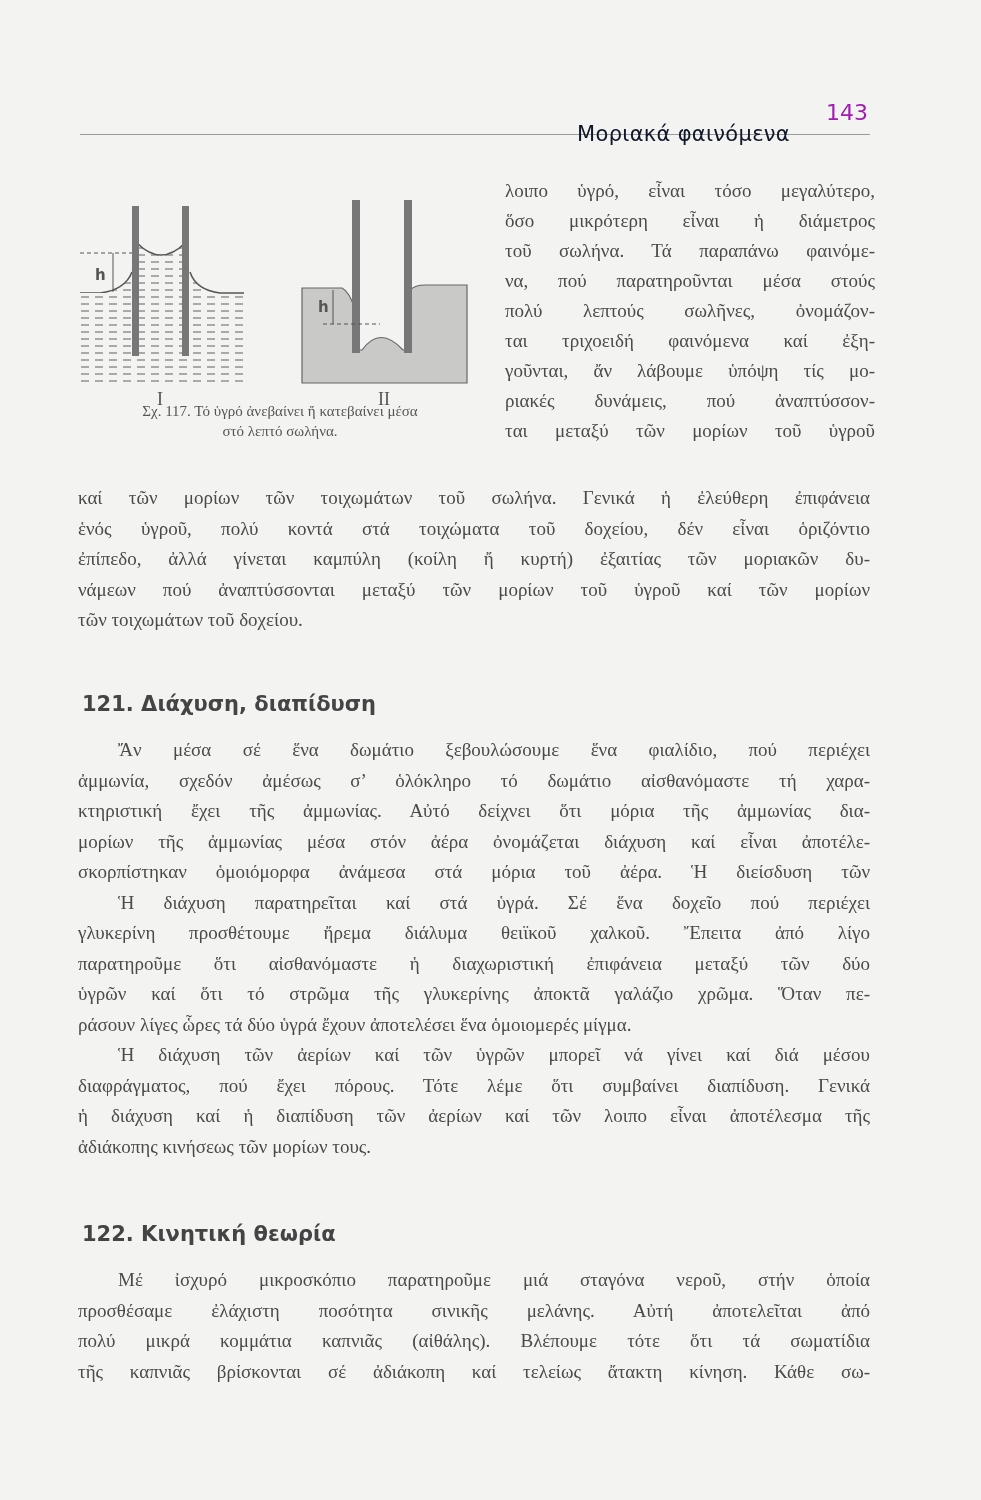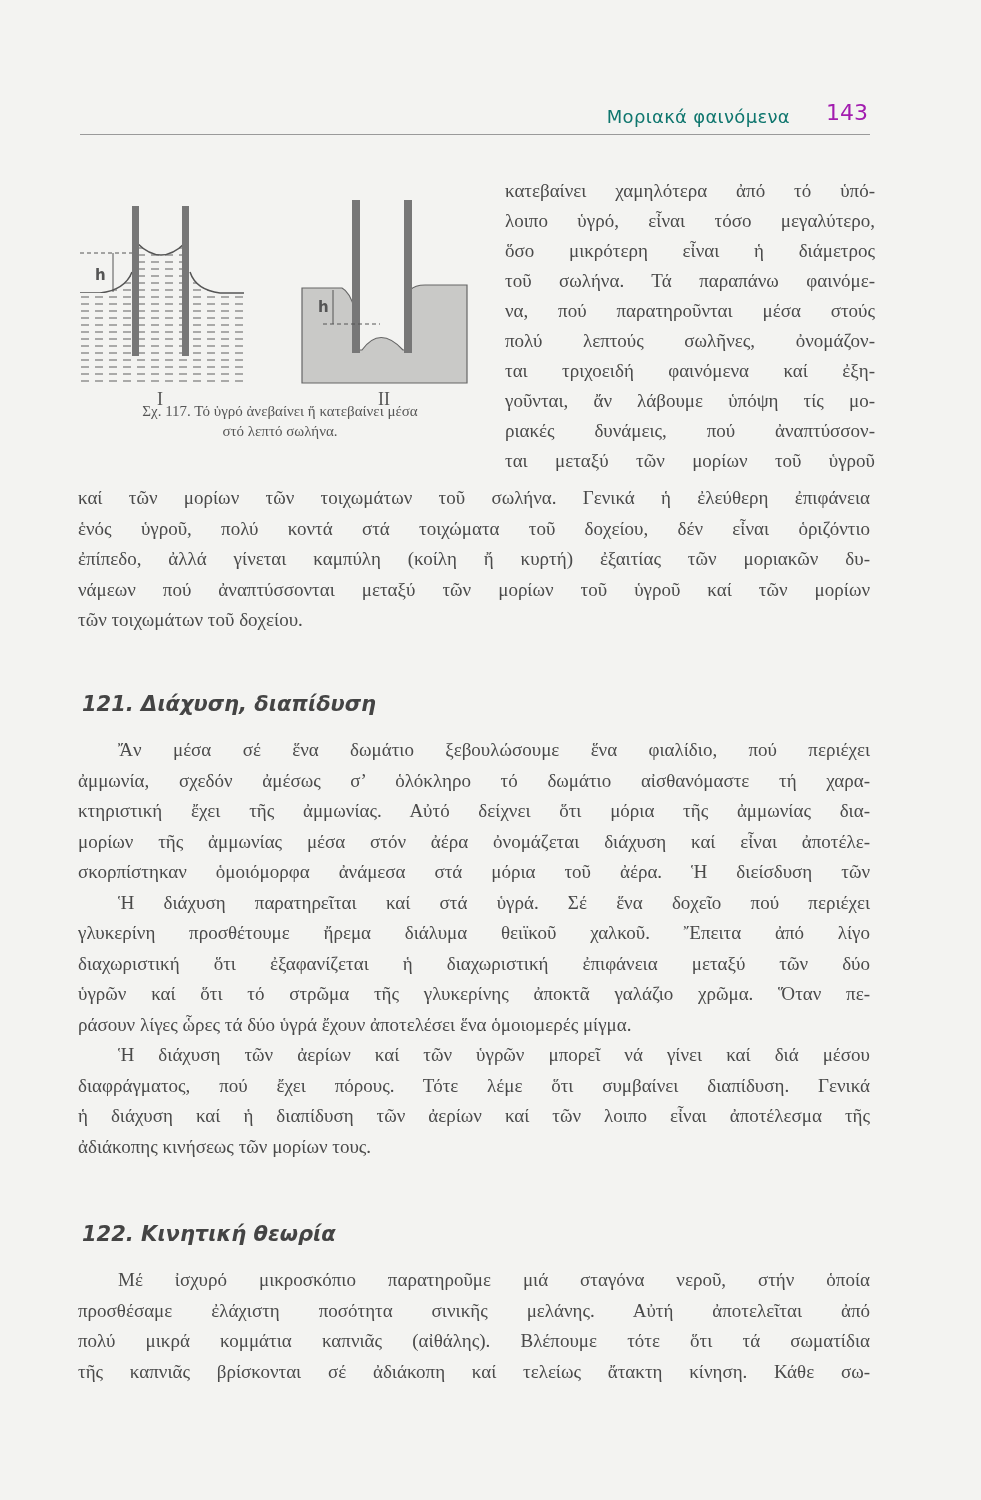--- a/index.html
+++ b/index.html
@@ -1,32 +1,32 @@
 <!DOCTYPE html>
 <html><head>
 <meta charset="utf-8">
 <style>
   html, body { margin:0; padding:0; }
   body {
     width:981px; height:1500px; background:#f3f3f1; position:relative; overflow:hidden;
     font-family: "Liberation Serif", "DejaVu Serif", serif; color:#4a4a4a;
   }
   .header { position:absolute; left:80px; top:100px; width:790px; height:34px; border-bottom:1.5px solid #9a9a9a; }
-  .header .title { position:absolute; right:80px; top:6px; font-family:"DejaVu Sans","Liberation Sans",sans-serif; font-size:18px; color:#0f766e; letter-spacing:0.3px; }
+  .header .title { position:absolute; right:80px; top:22px; font-family:"DejaVu Sans","Liberation Sans",sans-serif; font-size:21px; color:#0f172a; letter-spacing:0.3px; }
   .header .pageno { position:absolute; right:2px; top:0px; font-family:"DejaVu Sans","Liberation Sans",sans-serif; font-size:22px; color:#a21caf; }
   .figure { position:absolute; left:80px; top:160px; width:400px; height:300px; }
   .caption { position:absolute; left:80px; top:401px; width:400px; font-size:15px; line-height:20px; color:#555; text-align:center; }
   .caption .l1 { display:block; text-align:center; white-space:nowrap; }
   .side { position:absolute; left:505px; top:176px; width:370px; font-size:19px; line-height:30px; text-align:justify; }
   .side div { white-space:nowrap; text-align:justify; text-align-last:justify; }
   .body { position:absolute; left:78px; width:792px; font-size:19px; line-height:30.5px; }
   .line { display:block; white-space:nowrap; text-align:justify; text-align-last:justify; }
   .line.end { text-align-last:left; }
   .indent { padding-left:40px; }
-  .h2 { position:absolute; left:82px; font-family:"DejaVu Sans","Liberation Sans",sans-serif; font-weight:bold; font-size:21px; color:#444;font-style:italic; }
+  .h2 { position:absolute; left:82px; font-family:"DejaVu Sans","Liberation Sans",sans-serif; font-weight:bold; font-size:21px; color:#444; }
 </style>
 </head>
 <body>
 
 <div class="header">
   <span class="title">Μοριακά φαινόμενα</span>
   <span class="pageno">143</span>
 </div>
 
 <svg class="figure" viewBox="0 0 400 300" width="400" height="300">
@@ -63,21 +63,20 @@
     <text x="298" y="245" font-family="Liberation Serif, serif" font-size="18" fill="#555">II</text>
   </g>
 </svg>
 
 <div class="caption">
   <span class="l1">Σχ. 117. Τό ὑγρό ἀνεβαίνει ἤ κατεβαίνει μέσα</span>
   <span>στό λεπτό σωλήνα.</span>
 </div>
 
 <div class="side">
-  <div>κατεβαίνει χαμηλότερα ἀπό τό ὑπό-</div>
   <div>λοιπο ὑγρό, εἶναι τόσο μεγαλύτερο,</div>
   <div>ὅσο μικρότερη εἶναι ἡ διάμετρος</div>
   <div>τοῦ σωλήνα. Τά παραπάνω φαινόμε-</div>
   <div>να, πού παρατηροῦνται μέσα στούς</div>
   <div>πολύ λεπτούς σωλῆνες, ὀνομάζον-</div>
   <div>ται τριχοειδή φαινόμενα καί ἐξη-</div>
   <div>γοῦνται, ἄν λάβουμε ὑπόψη τίς μο-</div>
   <div>ριακές δυνάμεις, πού ἀναπτύσσον-</div>
   <div>ται μεταξύ τῶν μορίων τοῦ ὑγροῦ</div>
 </div>
@@ -93,21 +92,21 @@
 <div class="h2" style="top:692px;">121. Διάχυση, διαπίδυση</div>
 
 <div class="body" style="top:735px;">
   <span class="line indent">Ἄν μέσα σέ ἕνα δωμάτιο ξεβουλώσουμε ἕνα φιαλίδιο, πού περιέχει</span>
   <span class="line">ἀμμωνία, σχεδόν ἀμέσως σ’ ὁλόκληρο τό δωμάτιο αἰσθανόμαστε τή χαρα-</span>
   <span class="line">κτηριστική ἔχει τῆς ἀμμωνίας. Αὐτό δείχνει ὅτι μόρια τῆς ἀμμωνίας δια-</span>
   <span class="line">μορίων τῆς ἀμμωνίας μέσα στόν ἀέρα ὀνομάζεται διάχυση καί εἶναι ἀποτέλε-</span>
   <span class="line">σκορπίστηκαν ὁμοιόμορφα ἀνάμεσα στά μόρια τοῦ ἀέρα. Ἡ διείσδυση τῶν</span>
   <span class="line indent">Ἡ διάχυση παρατηρεῖται καί στά ὑγρά. Σέ ἕνα δοχεῖο πού περιέχει</span>
   <span class="line">γλυκερίνη προσθέτουμε ἤρεμα διάλυμα θειϊκοῦ χαλκοῦ. Ἔπειτα ἀπό λίγο</span>
-  <span class="line">διαχωριστική ὅτι ἐξαφανίζεται ἡ διαχωριστική ἐπιφάνεια μεταξύ τῶν δύο</span>
+  <span class="line">παρατηροῦμε ὅτι αἰσθανόμαστε ἡ διαχωριστική ἐπιφάνεια μεταξύ τῶν δύο</span>
   <span class="line">ὑγρῶν καί ὅτι τό στρῶμα τῆς γλυκερίνης ἀποκτᾶ γαλάζιο χρῶμα. Ὅταν πε-</span>
   <span class="line end">ράσουν λίγες ὧρες τά δύο ὑγρά ἔχουν ἀποτελέσει ἕνα ὁμοιομερές μίγμα.</span>
   <span class="line indent">Ἡ διάχυση τῶν ἀερίων καί τῶν ὑγρῶν μπορεῖ νά γίνει καί διά μέσου</span>
   <span class="line">διαφράγματος, πού ἔχει πόρους. Τότε λέμε ὅτι συμβαίνει διαπίδυση. Γενικά</span>
   <span class="line">ἡ διάχυση καί ἡ διαπίδυση τῶν ἀερίων καί τῶν λοιπο εἶναι ἀποτέλεσμα τῆς</span>
   <span class="line end">ἀδιάκοπης κινήσεως τῶν μορίων τους.</span>
 </div>
 
 <div class="h2" style="top:1222px;">122. Κινητική θεωρία</div>
 

